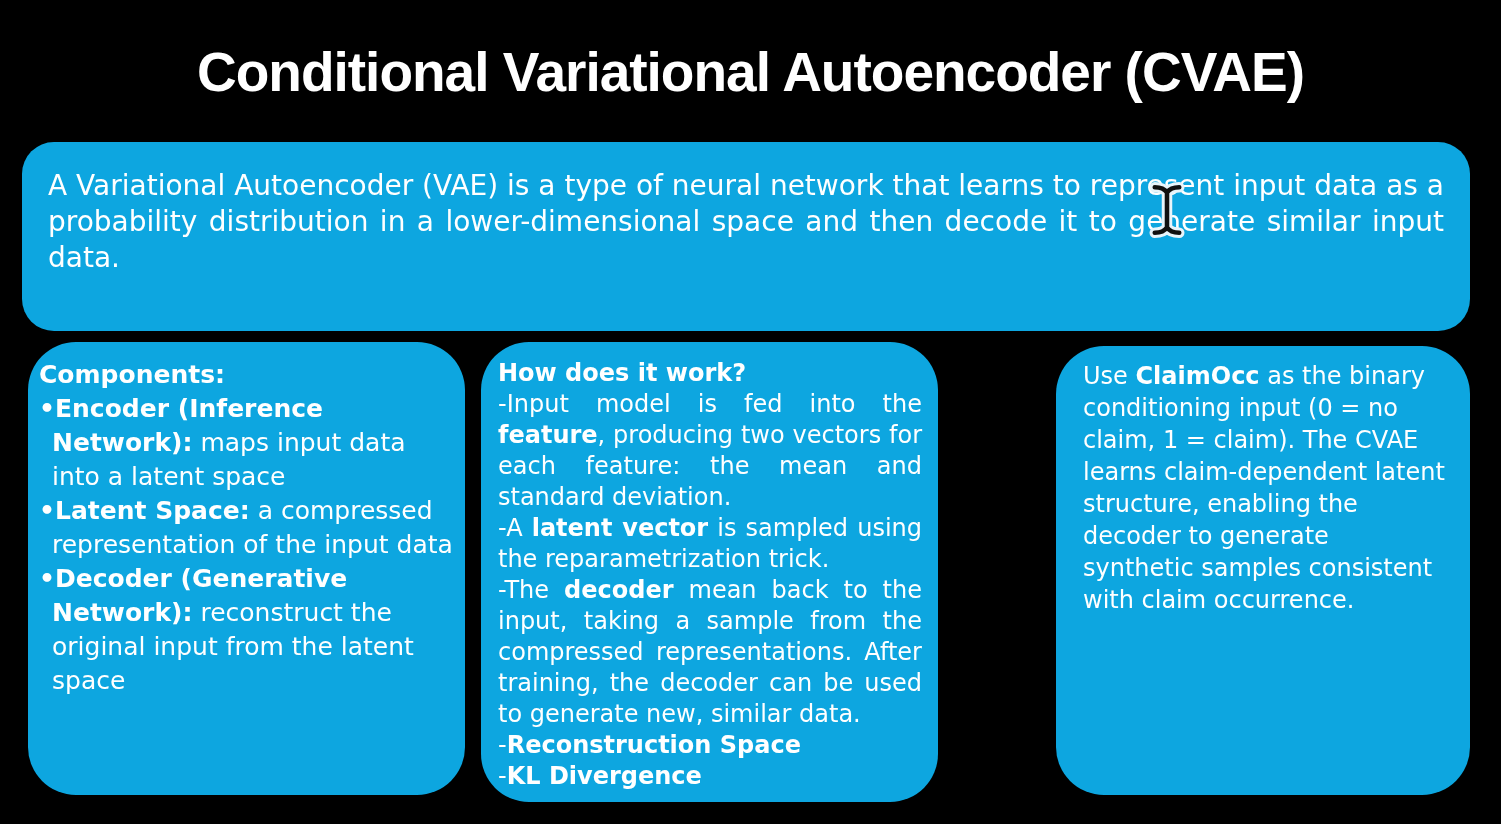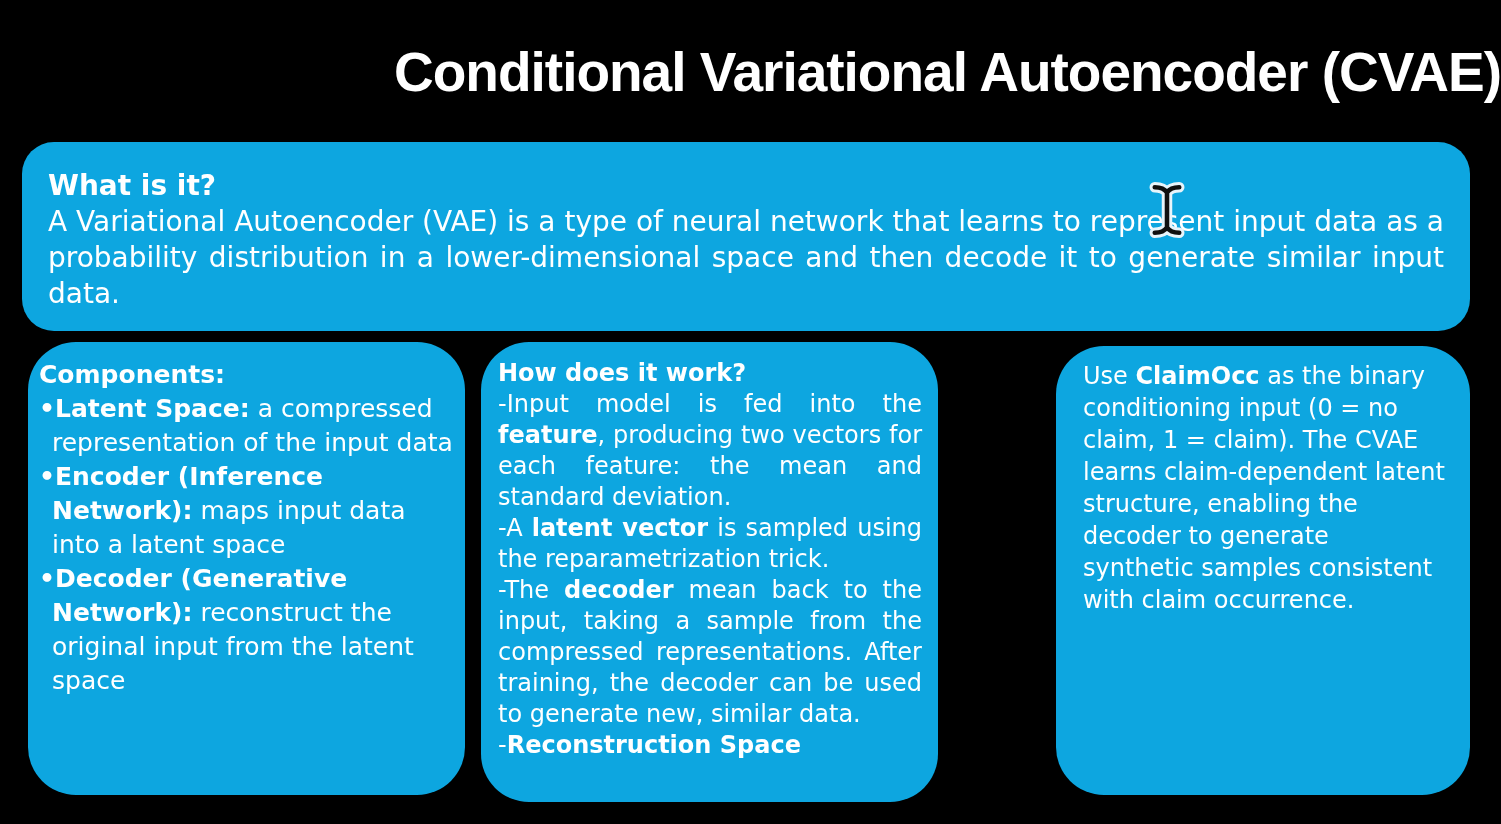--- a/index.html
+++ b/index.html
@@ -15,21 +15,21 @@
     overflow: hidden;
     font-family: "DejaVu Sans", sans-serif;
     color: #ffffff;
   }
   .slide-title {
     position: absolute;
     left: 0;
     top: 40px;
     width: 100%;
     margin: 0;
-    text-align: right;
+    text-align: center;
     font-family: "Liberation Sans", sans-serif;
     font-weight: 700;
     font-size: 55px;
     letter-spacing: -1px;
     color: #ffffff;
   }
   .box {
     position: absolute;
     background: #0da6e0;
     color: #ffffff;
@@ -99,39 +99,37 @@
   }
 </style>
 </head>
 <body>
 
 <div class="slide">
 
   <h1 class="slide-title">Conditional Variational Autoencoder (CVAE)</h1>
 
   <section class="box box-what">
-    <p>
-      <span class="heading">What is it?</span>
-    </p>
     <p class="justify">A Variational Autoencoder (VAE) is a type of neural network that learns to represent input data as a probability distribution in a lower-dimensional space and then decode it to generate similar input data.</p>
   </section>
 
   <section class="box box-components">
     <p class="heading">Components:</p>
+    <p class="hang"><b>•Encoder (Inference Network):</b><span> maps input data into a latent space</span></p>
     <p class="hang"><b>•Latent Space:</b><span> a compressed representation of the input data</span></p>
-    <p class="hang"><b>•Encoder (Inference Network):</b><span> maps input data into a latent space</span></p>
     <p class="hang"><b>•Decoder (Generative Network):</b><span> reconstruct the original input from the latent space</span></p>
   </section>
 
   <section class="box box-how">
     <p class="heading">How does it work?</p>
     <p class="justify"><span>-Input model is fed into the </span><b>feature</b><span>, producing two vectors for each feature: the mean and standard deviation.</span></p>
     <p class="justify"><span>-A </span><b>latent vector</b><span> is sampled using the reparametrization trick.</span></p>
     <p class="justify"><span>-The </span><b>decoder</b><span> mean back to the input, taking a sample from the compressed representations. After training, the decoder can be used to generate new, similar data.</span></p>
     <p><span>-</span><b>Reconstruction Space</b></p>
+    <p><span>-</span><b>KL Divergence</b></p>
   </section>
 
   <section class="box box-switch">
     <p><span>Use </span><b>ClaimOcc</b><span> as the binary conditioning input (0 = no claim, 1 = claim). The CVAE learns claim-dependent latent structure, enabling the decoder to generate synthetic samples consistent with claim occurrence.</span></p>
   </section>
 
   <svg class="cursor" viewBox="0 0 24 32" xmlns="http://www.w3.org/2000/svg">
     <g fill="none" stroke-linecap="round" stroke-linejoin="round">
       <path d="M5 3 Q10 3 12 6 Q14 3 19 3 M12 6 L12 26 M5 29 Q10 29 12 26 Q14 29 19 29" stroke="#e8f4fa" stroke-width="6"></path>
       <path d="M5 3 Q10 3 12 6 Q14 3 19 3 M12 6 L12 26 M5 29 Q10 29 12 26 Q14 29 19 29" stroke="#101010" stroke-width="2.6"></path>

